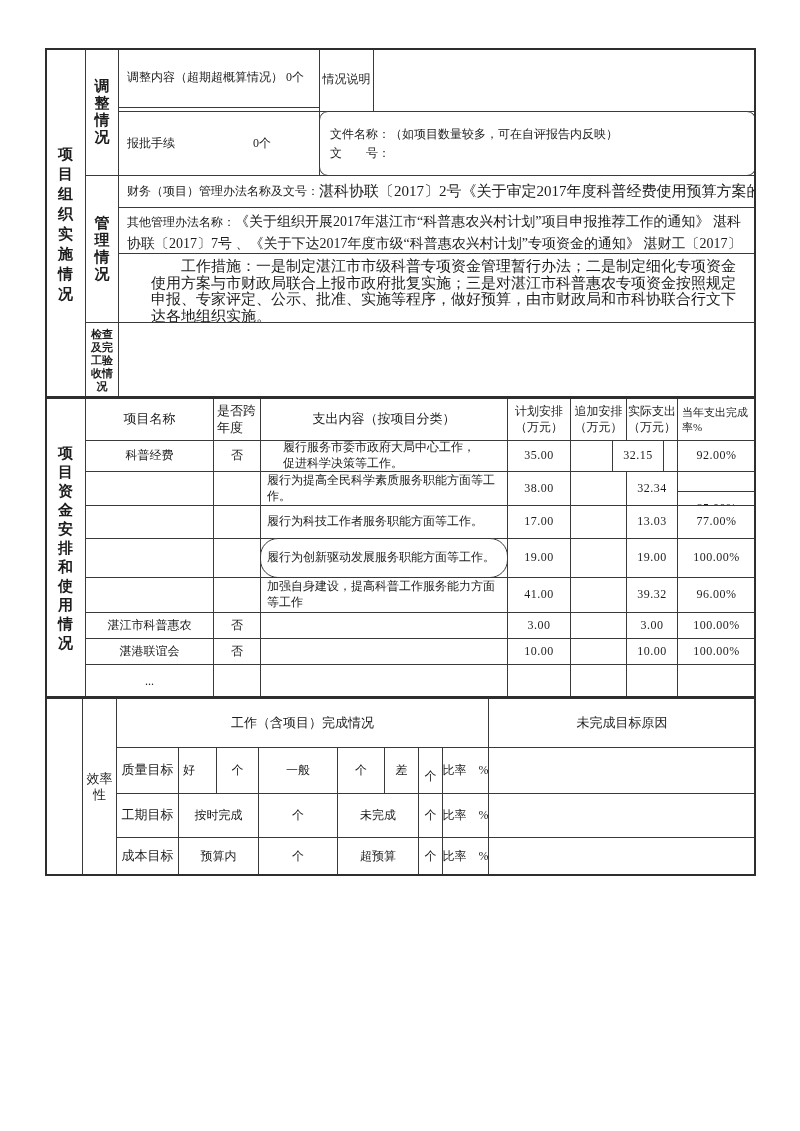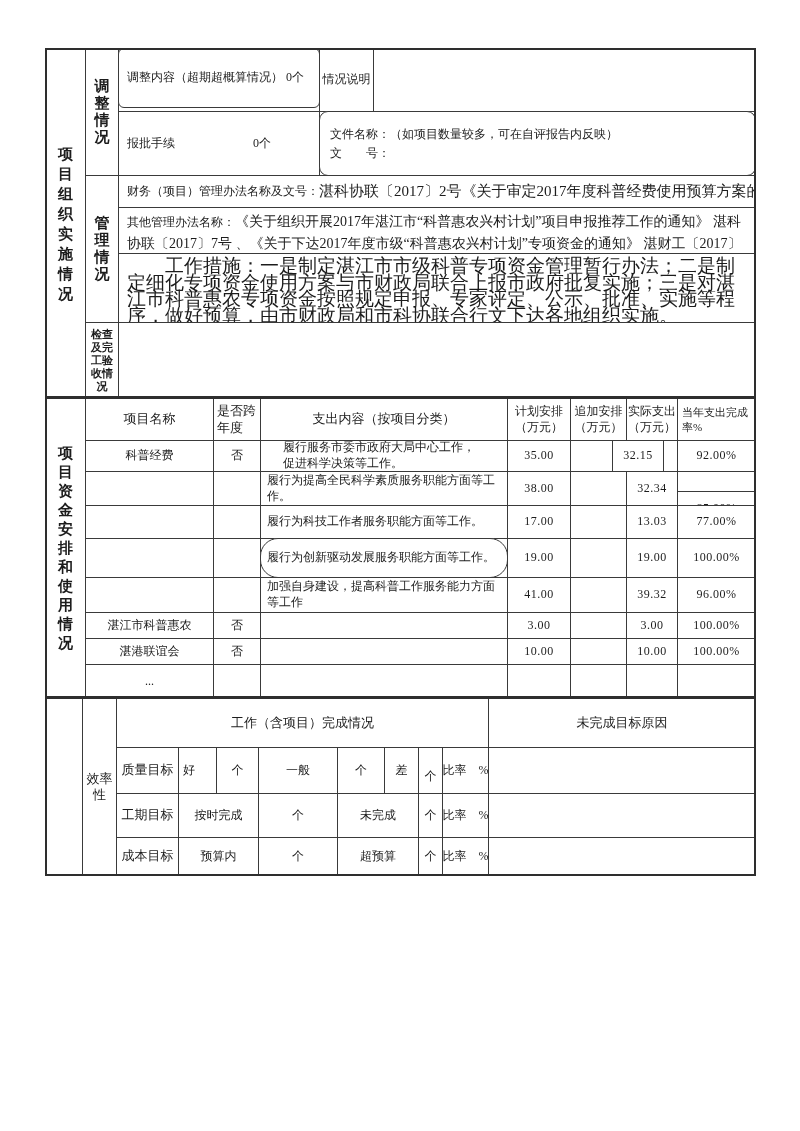--- a/index.html
+++ b/index.html
@@ -34,21 +34,21 @@
 <div class="c v bold" style="left:85px;top:48px;width:34px;height:128px;">
   <span style="font-size:15px;line-height:17px;">调整情况</span>
 </div>
 <div class="c v bold" style="left:85px;top:175px;width:34px;height:148px;">
   <span style="font-size:15px;line-height:17px;">管理情况</span>
 </div>
 <div class="c bold" style="left:85px;top:322px;width:34px;height:77px;">
   <span style="display:block;width:24px;word-break:break-all;font-size:11px;line-height:13px;">检查及完工验收情况</span>
 </div>
 
-<div class="c left" style="left:118px;top:48px;width:202px;height:60px;border-radius:6px;">调整内容（超期超概算情况） 0个</div>
+<div class="c left" style="left:118px;top:48px;width:202px;height:60px;">调整内容（超期超概算情况） 0个</div>
 <div class="c" style="left:319px;top:48px;width:55px;height:64px;">情况说明</div>
 <div class="c" style="left:373px;top:48px;width:383px;height:64px;"></div>
 
 <div class="c left" style="left:118px;top:111px;width:202px;height:65px;justify-content:space-between;padding:0 48px 0 8px;">
   <span>报批手续</span>
   <span>0个</span>
 </div>
 <div class="c left pre" style="left:319px;top:111px;width:437px;height:65px;line-height:19px;padding-left:10px;border-radius:9px;">文件名称：（如项目数量较多，可在自评报告内反映）
 文　　号：</div>
 
@@ -57,21 +57,21 @@
     <span style="font-size:15px;">湛科协联〔2017〕2号《关于审定2017年度科普经费使用预算方案的请示</span>
 </div>
 
 <div class="c topleft" style="left:118px;top:207px;width:638px;height:47px;padding-top:3px;">
   <div style="line-height:21px;">
     <span style="font-size:12px;">其他管理办法名称：</span><span style="font-size:14px;">《关于组织开展2017年湛江市“科普惠农兴村计划”项目申报推荐工作的通知》 湛科协联〔2017〕7号 、《关于下达2017年度市级“科普惠农兴村计划”专项资金的通知》 湛财工〔2017〕123</span>
   </div>
 </div>
 
 <div class="c topleft" style="left:118px;top:253px;width:638px;height:70px;padding-top:4px;">
-  <div style="font-size:19px;line-height:16.5px;text-indent:2em;">工作措施：一是制定湛江市市级科普专项资金管理暂行办法；二是制定细化专项资金使用方案与市财政局联合上报市政府批复实施；三是对湛江市科普惠农专项资金按照规定申报、专家评定、公示、批准、实施等程序，做好预算，由市财政局和市科协联合行文下达各地组织实施。</div>
+  <div style="font-size:15px;line-height:16.5px;text-indent:2em;margin-left:24px;">工作措施：一是制定湛江市市级科普专项资金管理暂行办法；二是制定细化专项资金使用方案与市财政局联合上报市政府批复实施；三是对湛江市科普惠农专项资金按照规定申报、专家评定、公示、批准、实施等程序，做好预算，由市财政局和市科协联合行文下达各地组织实施。</div>
 </div>
 
 <div class="c" style="left:118px;top:322px;width:638px;height:77px;"></div>
 
 <div class="c v bold" style="left:45px;top:398px;width:41px;height:301px;">
   <span style="font-size:15px;line-height:19px;">项目资金安排和使用情况</span>
 </div>
 
 <div class="c hdr" style="left:85px;top:398px;width:129px;height:43px;">项目名称</div>
 <div class="c hdr left" style="left:213px;top:398px;width:48px;height:43px;padding:2px 3px;">是否跨年度</div>

